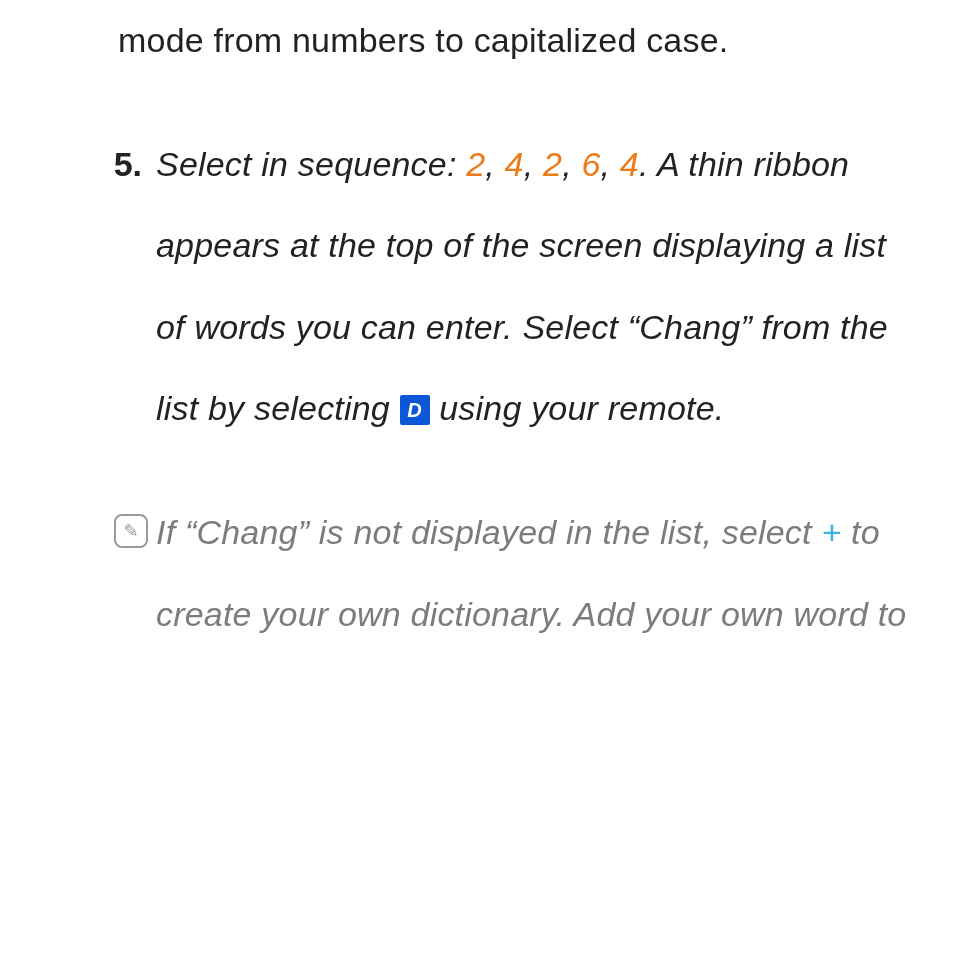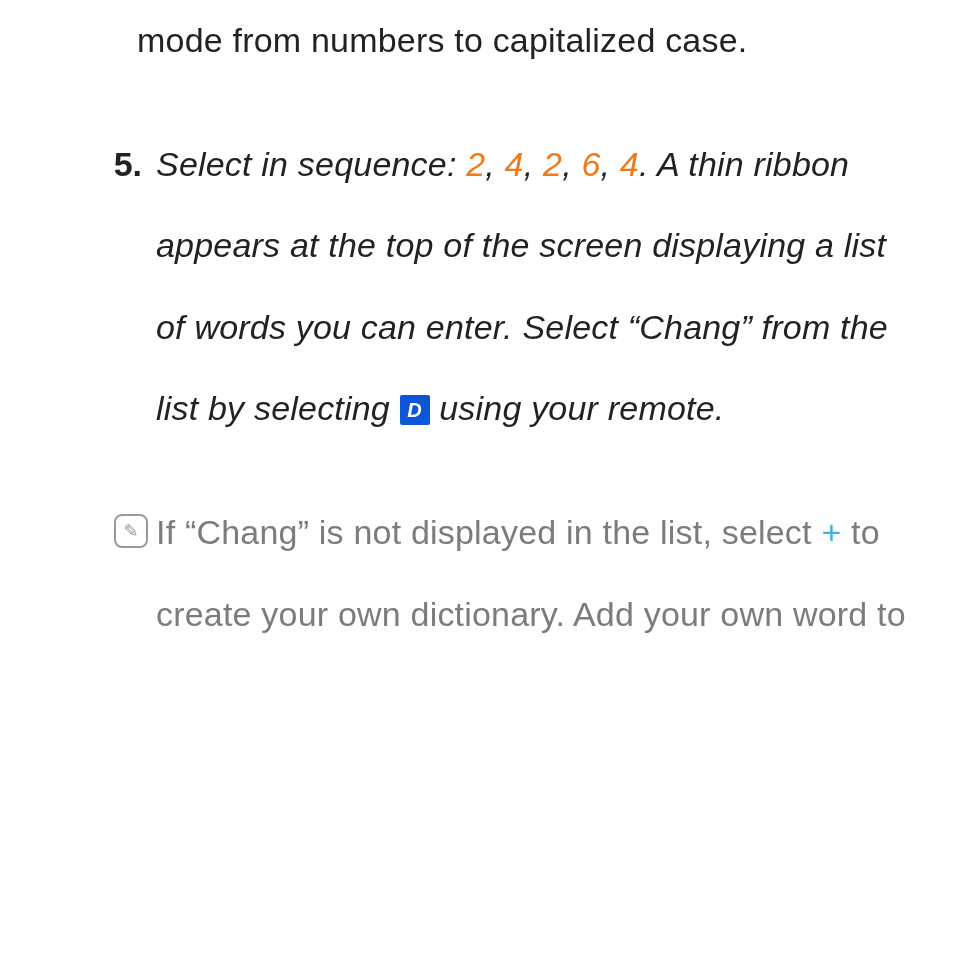--- a/index.html
+++ b/index.html
@@ -11,21 +11,21 @@
     font-family: Arial, Helvetica, sans-serif;
     color: #222;
     overflow: hidden;
   }
   .page {
     box-sizing: border-box;
     padding: 0 40px 0 60px;
     width: 954px;
   }
   .item4 {
-    margin-left: 77px;
+    margin-left: 58px;
     font-size: 34px;
     line-height: 2.4;
     color: #222;
     letter-spacing: 0.2px;
   }
   .item5-row {
     display: flex;
     align-items: flex-start;
     margin-top: 42px;
   }
@@ -88,20 +88,21 @@
     font-size: 18px;
     color: #9a9a9a;
     line-height: 1;
   }
   .note-body {
     flex: 1;
     font-size: 34px;
     line-height: 2.4;
     color: #7c7c7c;
     letter-spacing: 0.2px;
+    font-style: italic;
   }
   .plus {
     color: #3eb2df;
   }
 </style>
 </head>
 <body>
 
 <div class="page">
 

